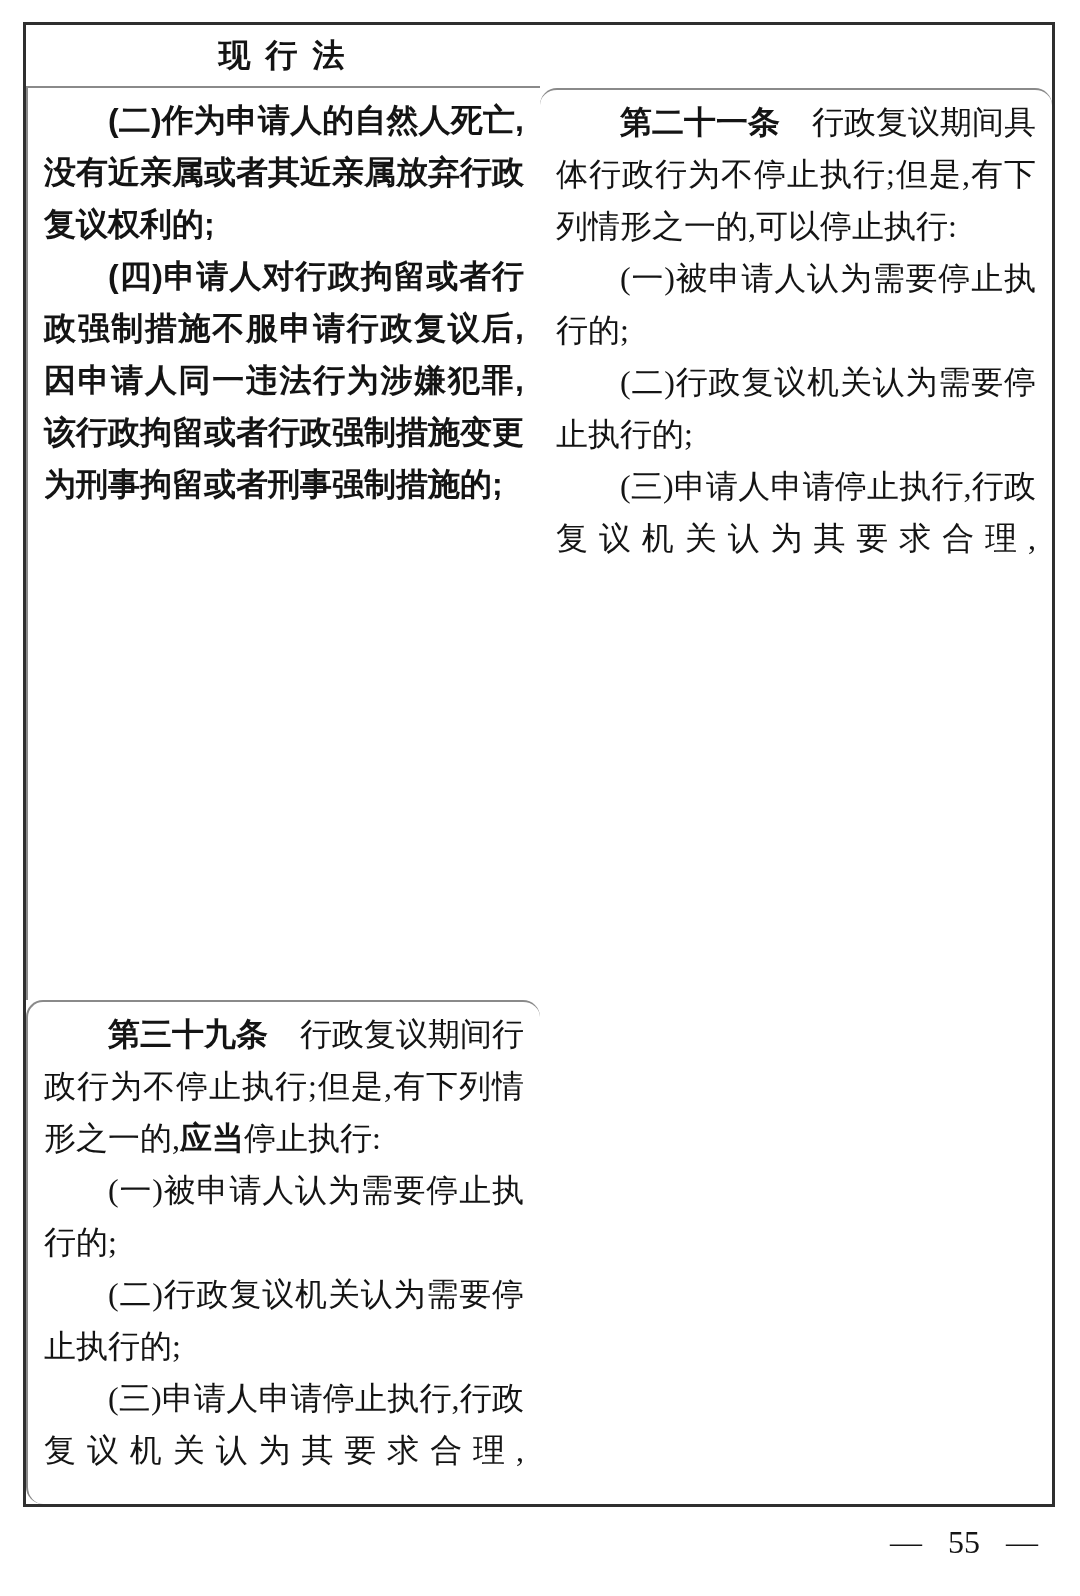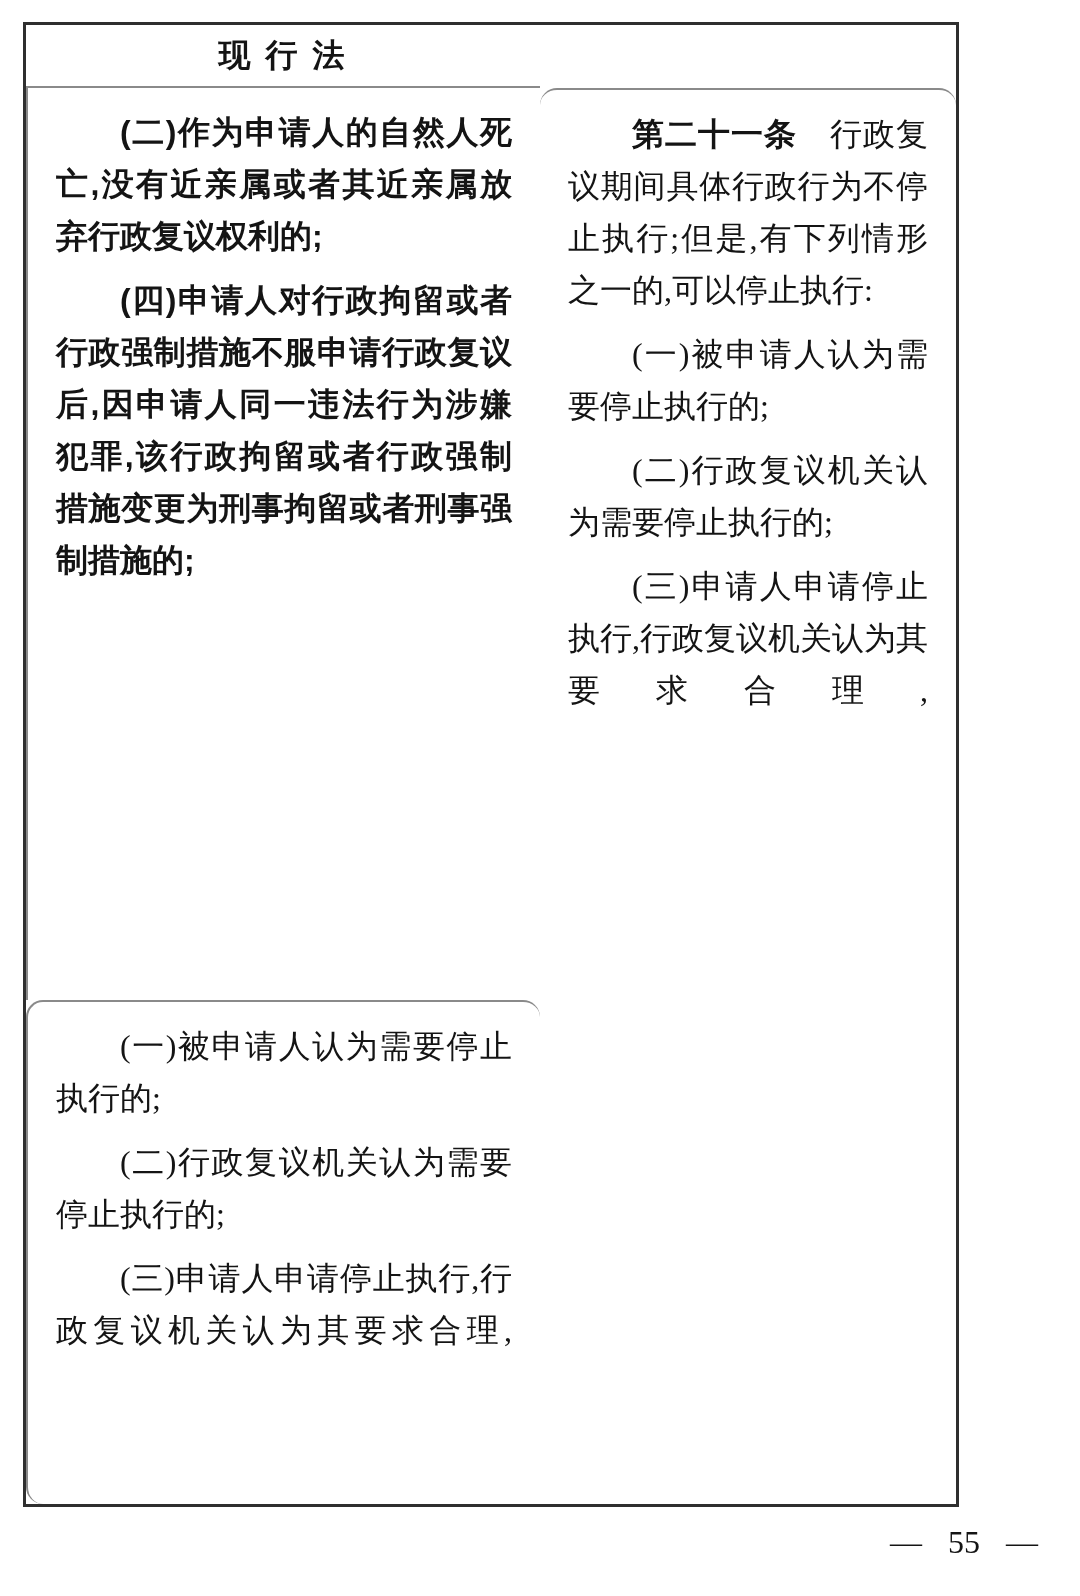--- a/index.html
+++ b/index.html
@@ -15,42 +15,42 @@
     background:var(--bg);
     font-family:"Liberation Serif","DejaVu Serif",serif;
     color:var(--text);
     overflow:hidden;
     position:relative;
   }
   .page{
     position:relative;width:1080px;height:1596px;background:var(--bg);
   }
   .doc-table{
-    position:absolute;left:23px;top:22px;width:936px;height:1485px;
+    position:absolute;left:23px;top:22px;width:1032px;height:1485px;
     border:3px solid var(--border-dark);
     display:grid;
     grid-template-columns:514px 1fr;
     grid-template-rows:63px 912px 1fr;
     background:var(--bg);
   }
   .cell{overflow:hidden;}
   .cell.col-right{border-left:2px solid var(--border-light);}
   .cell.th{
     display:flex;align-items:center;justify-content:center;
     font-family:"Liberation Sans","DejaVu Sans",sans-serif;
     font-weight:700;font-size:32px;letter-spacing:3px;
     border-bottom:2px solid var(--border-light);
   }
   .cell.row-bottom{border-top:2px solid var(--border-light);border-radius:17px;}
   .cell.body{
     padding:6px 16px 0 16px;
     font-size:32px;line-height:52px;
     text-align:justify;text-justify:inter-character;
   }
-  .cell.body p{margin:12px;text-indent:2em;}
+  .cell.body p{margin:0;text-indent:2em;}
   .cell.body p.fill-last{text-align-last:justify;}
   .seg{font-weight:400;}
   .seg.bold{
     font-weight:700;
     font-family:"Liberation Sans","DejaVu Sans",sans-serif;
   }
   .footer{
     position:absolute;top:1524px;right:42px;
     display:flex;align-items:center;gap:26px;
     font-size:32px;color:var(--text);
@@ -75,20 +75,21 @@
       </div>
 
     <div class="cell body col-left row-bottom">
         <p><span class="seg bold">第二十一条</span><span class="seg">　行政复议期间具体行政行为不停止执行;但是,有下列情形之一的,可以停止执行:</span></p>
         <p><span class="seg">(一)被申请人认为需要停止执行的;</span></p>
         <p><span class="seg">(二)行政复议机关认为需要停止执行的;</span></p>
         <p class="fill-last"><span class="seg">(三)申请人申请停止执行,行政复议机关认为其要求合理,</span></p>
       </div>
 
     <div class="cell body col-right row-bottom">
+        <p><span class="seg bold">第三十九条</span><span class="seg">　行政复议期间行政行为不停止执行;但是,有下列情形之一的,</span><span class="seg bold">应当</span><span class="seg">停止执行:</span></p>
         <p><span class="seg">(一)被申请人认为需要停止执行的;</span></p>
         <p><span class="seg">(二)行政复议机关认为需要停止执行的;</span></p>
         <p class="fill-last"><span class="seg">(三)申请人申请停止执行,行政复议机关认为其要求合理,</span></p>
       </div>
 
   </div>
 
   <div class="footer">
     <span class="dash">—</span>
     <span class="num">55</span>

